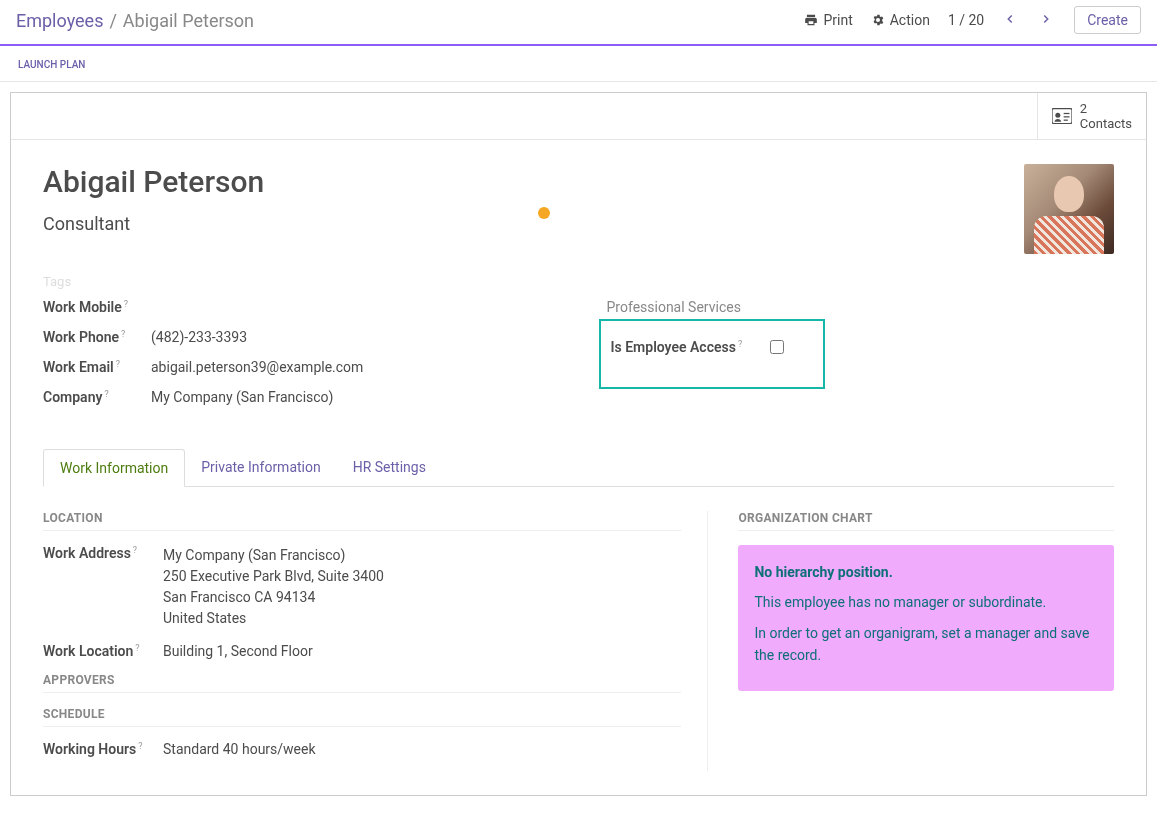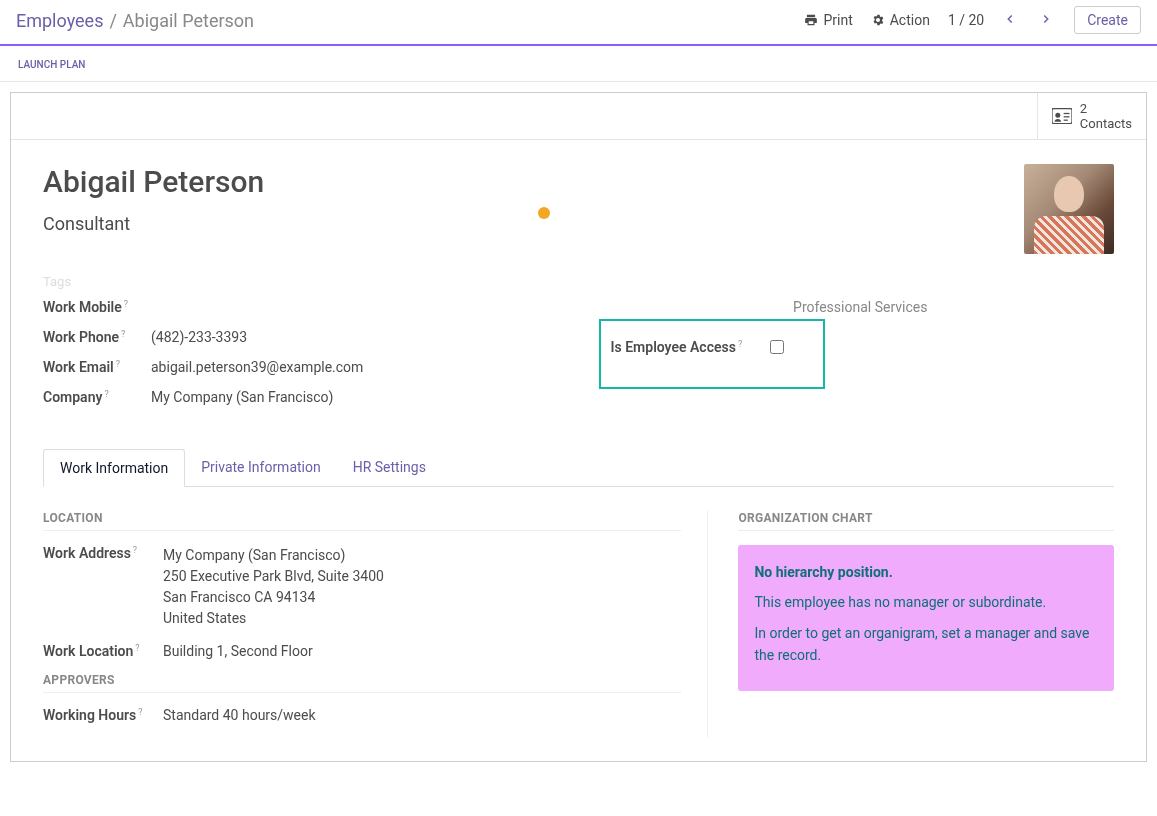--- a/index.html
+++ b/index.html
@@ -117,21 +117,21 @@
     display: grid;
     grid-template-columns: 1fr 1fr;
     gap: 0 40px;
     margin-top: 10px;
   }
   .field-row { display:flex; align-items:flex-start; margin-bottom: 14px; font-size:14px; }
   .field-row .label { width: 108px; font-weight: 600; color:#4c4c4c; }
   .field-row .label .q { font-size:9px; vertical-align: top; color:#999; margin-left:2px; font-weight:400;}
   .field-row .value { color:#4c4c4c; }
   .right-col { position: relative; }
-  .prof-serv { color:#888; font-size:14px; margin-bottom:4px; margin-left:8px;text-align:center; }
+  .prof-serv { color:#888; font-size:14px; margin-bottom:4px; margin-left:8px; }
   .hl-box {
     border: 2px solid #14b8a6;
     padding: 18px 10px 32px 10px;
     display:flex; align-items:center; gap: 28px;
     width: 226px;
   }
   .hl-box .label { font-weight:600; font-size:14px; }
   .hl-box .q { font-size:9px; vertical-align: top; color:#999; margin-left:2px; font-weight:400;}
   .hl-box input[type=checkbox]{ width:14px; height:14px; accent-color:#888; cursor:pointer; }
   .tabs {
@@ -141,21 +141,21 @@
     margin-left: 32px; margin-right:32px;
   }
   .tab {
     padding: 10px 16px;
     font-size:14px;
     color:#6b5fa8;
     cursor:pointer;
     margin-bottom:-1px;
   }
   .tab.active {
-    color:#0f172a;
+    color:#4d7c0f;
     border:1px solid #ddd;
     border-bottom:1px solid #fff;
     border-radius:3px 3px 0 0;
   }
   .tab-content {
     display:flex;
     padding: 24px 32px;
     gap: 30px;
   }
   .left-pane { flex: 1.7; border-right:1px solid #eee; padding-right:26px; }
@@ -309,20 +309,21 @@
             <div>United States</div>
           </span>
         </div>
         <div class="detail-row">
           <span class="label"><span>Work Location</span><span class="q">?</span></span>
           <span class="value">Building 1, Second Floor</span>
         </div>
 
         <div class="section-title">APPROVERS</div>
 
+        <div class="section-title">SCHEDULE</div>
         <div class="detail-row">
           <span class="label"><span>Working Hours</span><span class="q">?</span></span>
           <span class="value">Standard 40 hours/week</span>
         </div>
       </div>
       <div class="right-pane">
         <div class="section-title">ORGANIZATION CHART</div>
         <div class="org-alert">
           <div class="head">No hierarchy position.</div>
           <p>This employee has no manager or subordinate.</p>

